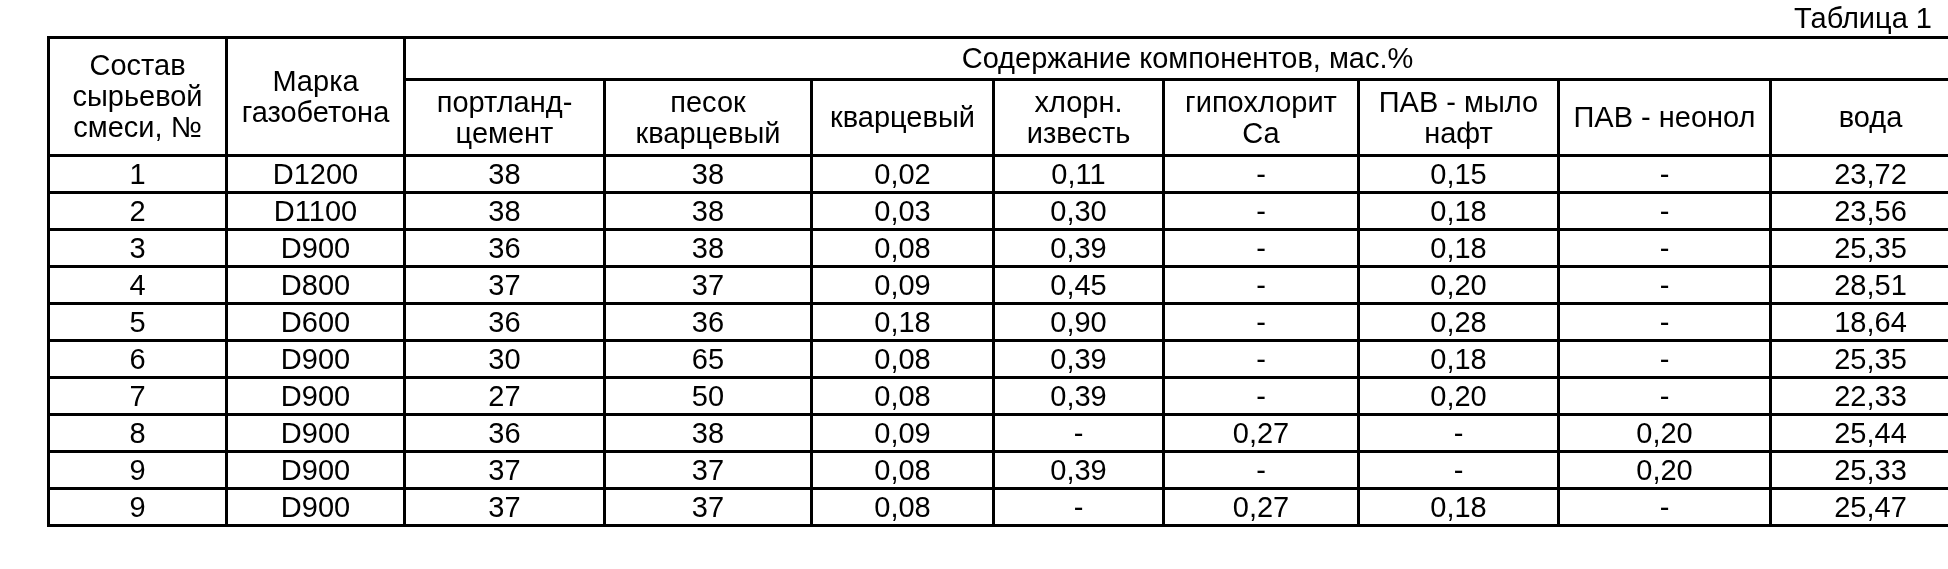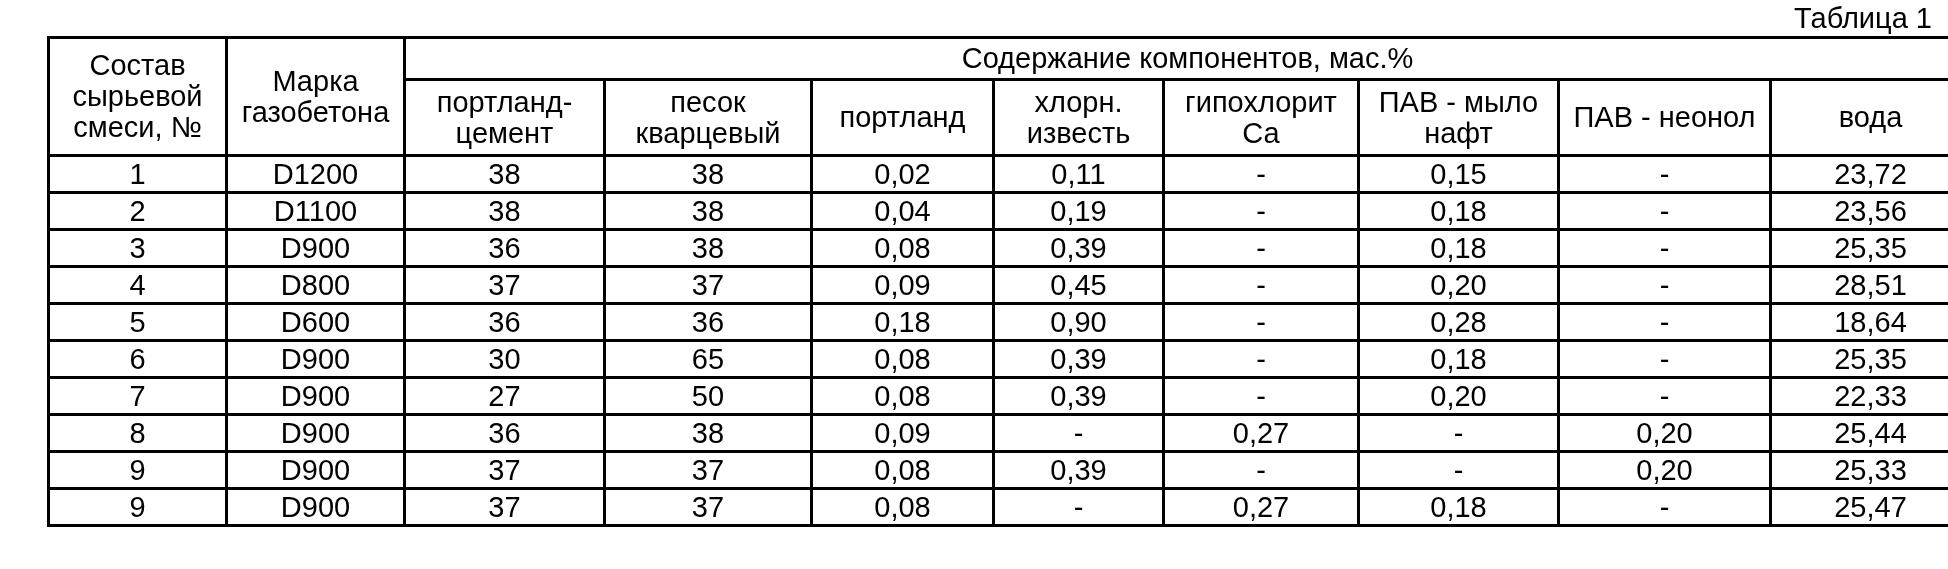--- a/index.html
+++ b/index.html
@@ -91,21 +91,21 @@
       </colgroup>
       <thead>
         <tr>
           <th class="h-compose" rowspan="2">Состав сырьевой смеси, №</th>
           <th class="h-grade" rowspan="2">Марка газобетона</th>
           <th class="h-span" colspan="8">Содержание компонентов, мас.%</th>
         </tr>
         <tr>
           <th class="sub">портланд-цемент</th>
           <th class="sub">песок кварцевый</th>
-          <th class="sub">портланд</th>
+          <th class="sub">кварцевый</th>
           <th class="sub">хлорн. известь</th>
           <th class="sub">гипохлорит Са</th>
           <th class="sub">ПАВ - мыло нафт</th>
           <th class="sub">ПАВ - неонол</th>
           <th class="sub">вода</th>
         </tr>
       </thead>
       <tbody>
         <tr>
           <td class="body-cell">1</td>
@@ -117,22 +117,22 @@
           <td class="body-cell">-</td>
           <td class="body-cell">0,15</td>
           <td class="body-cell">-</td>
           <td class="body-cell">23,72</td>
         </tr>
         <tr>
           <td class="body-cell">2</td>
           <td class="body-cell">D1100</td>
           <td class="body-cell">38</td>
           <td class="body-cell">38</td>
-          <td class="body-cell">0,04</td>
-          <td class="body-cell">0,19</td>
+          <td class="body-cell">0,03</td>
+          <td class="body-cell">0,30</td>
           <td class="body-cell">-</td>
           <td class="body-cell">0,18</td>
           <td class="body-cell">-</td>
           <td class="body-cell">23,56</td>
         </tr>
         <tr>
           <td class="body-cell">3</td>
           <td class="body-cell">D900</td>
           <td class="body-cell">36</td>
           <td class="body-cell">38</td>

